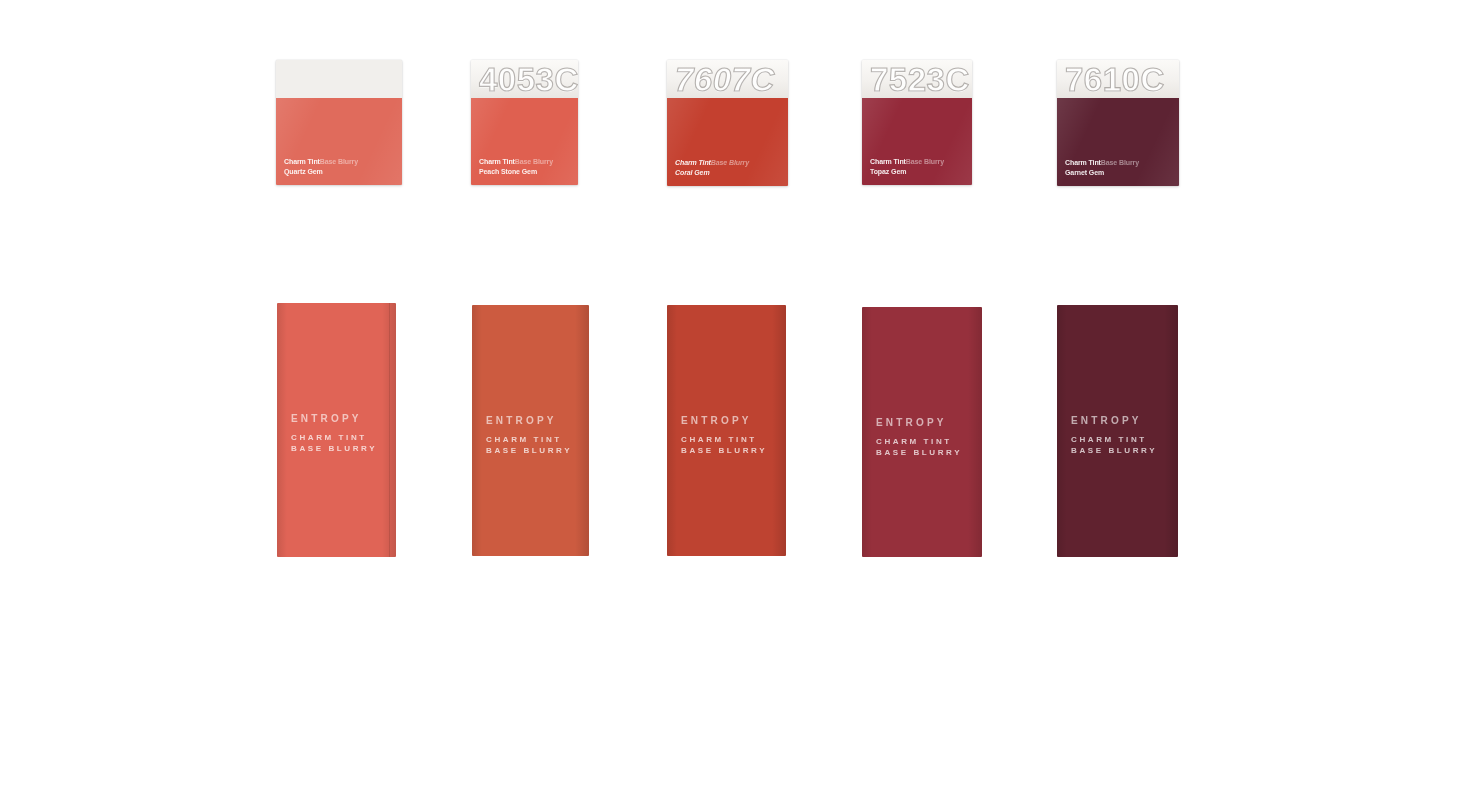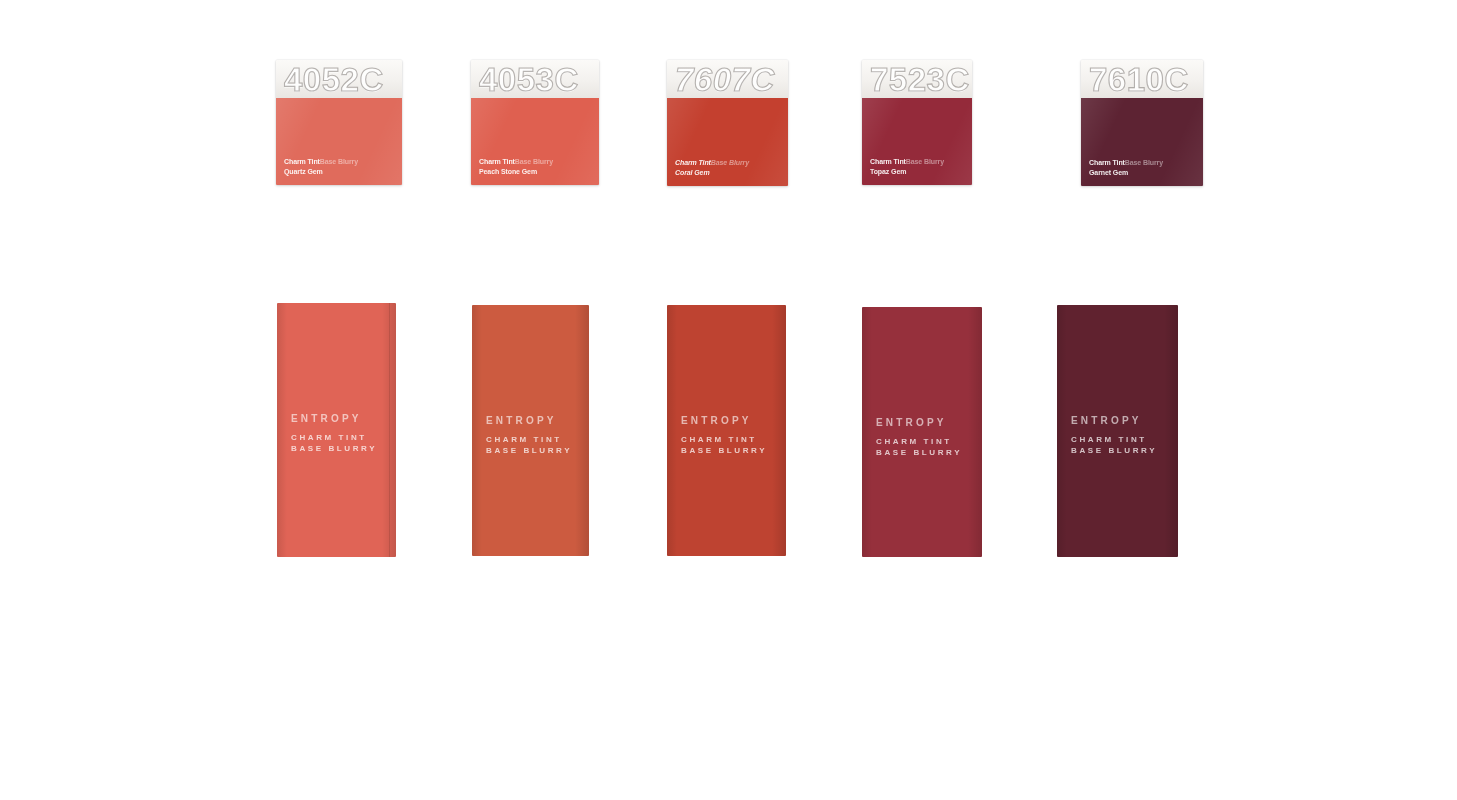--- a/index.html
+++ b/index.html
@@ -149,35 +149,32 @@
   }
 </style>
 </head>
 <body>
 
 <div id="stage">
 
   <div>
 
     <div class="chip" style="left:276px; top:60px; width:126px; height:125px;">
-      <div class="chip-cap">
-        <span class="chip-code">4052C</span>
-      </div>
       <div class="chip-body" style="background:#E06B5C;">
         <div class="chip-gloss"></div>
         <div class="chip-labels">
           <div class="chip-line">
             <span>Charm Tint</span><span class="muted">Base Blurry</span>
           </div>
           <div class="chip-name">Quartz Gem</div>
         </div>
       </div>
     </div>
 
-    <div class="chip" style="left:471px; top:60px; width:128px; height:125px;">
+    <div class="chip" style="left:471px; top:60px; width:107px; height:125px;">
       <div class="chip-cap">
         <span class="chip-code">4053C</span>
       </div>
       <div class="chip-body" style="background:#DF6050;">
         <div class="chip-gloss"></div>
         <div class="chip-labels">
           <div class="chip-line">
             <span>Charm Tint</span><span class="muted">Base Blurry</span>
           </div>
           <div class="chip-name">Peach Stone Gem</div>
@@ -208,21 +205,21 @@
         <div class="chip-gloss"></div>
         <div class="chip-labels">
           <div class="chip-line">
             <span>Charm Tint</span><span class="muted">Base Blurry</span>
           </div>
           <div class="chip-name">Topaz Gem</div>
         </div>
       </div>
     </div>
 
-    <div class="chip" style="left:1057px; top:60px; width:122px; height:126px;margin-left:24px;">
+    <div class="chip" style="left:1057px; top:60px; width:122px; height:126px;">
       <div class="chip-cap">
         <span class="chip-code">7610C</span>
       </div>
       <div class="chip-body" style="background:#5D2333;">
         <div class="chip-gloss"></div>
         <div class="chip-labels">
           <div class="chip-line">
             <span>Charm Tint</span><span class="muted">Base Blurry</span>
           </div>
           <div class="chip-name">Garnet Gem</div>

